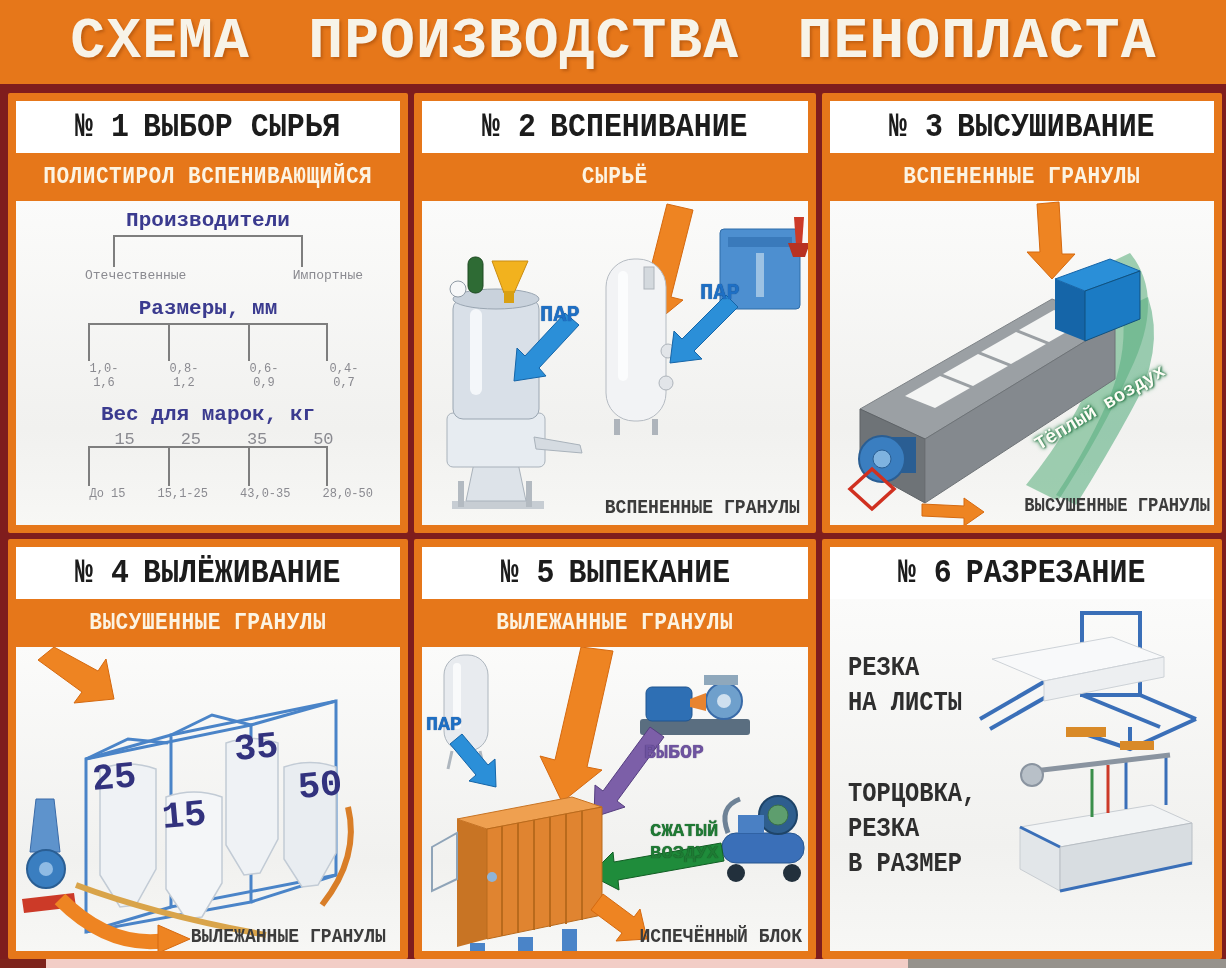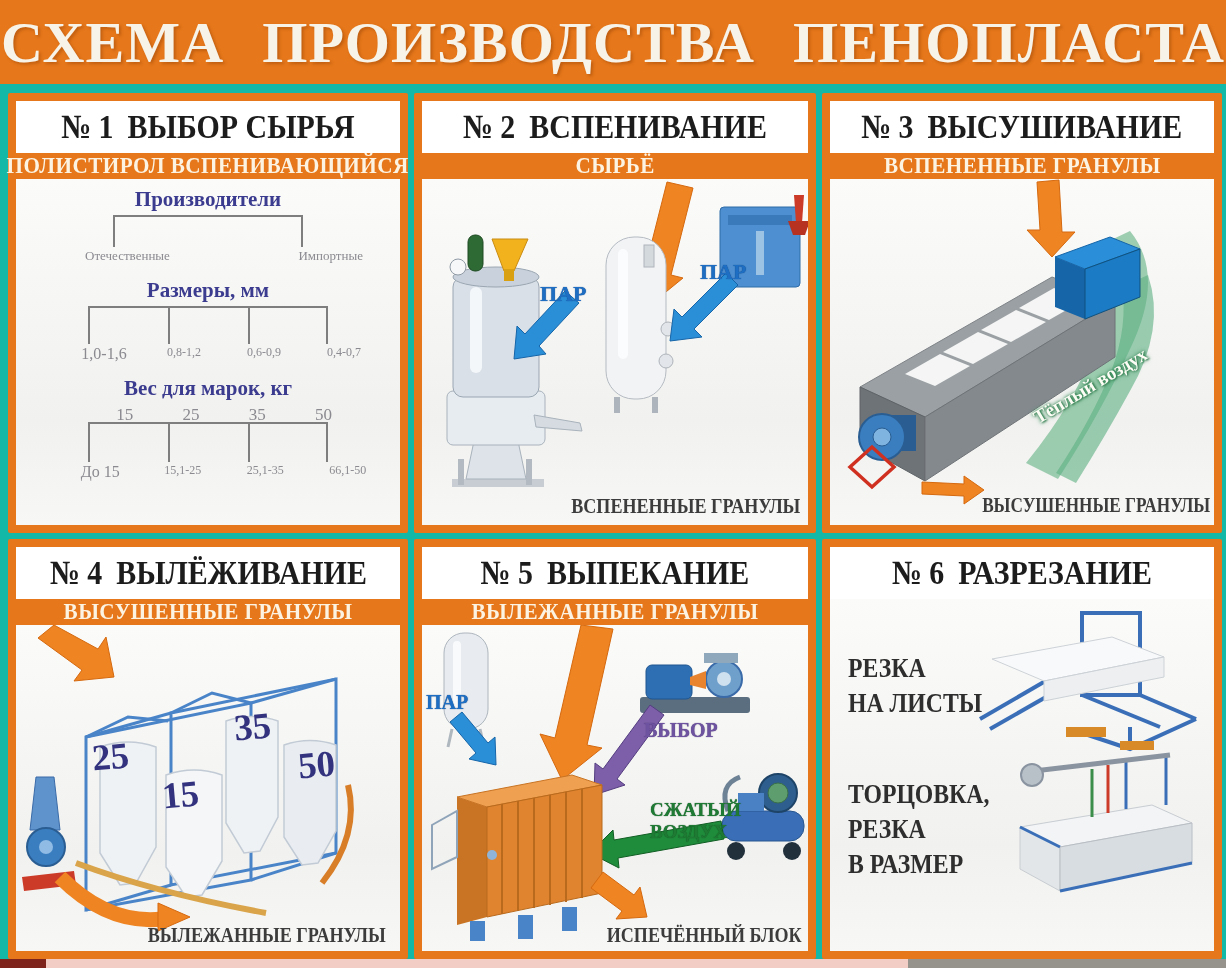--- a/index.html
+++ b/index.html
@@ -1,31 +1,31 @@
 <!DOCTYPE html>
 <html><head>
 <meta charset="utf-8">
 <style>
   html,body{margin:0;padding:0;background:#ffffff;}
-  .stage{position:relative;width:1226px;height:968px;background:#14b8a6;overflow:hidden;
-         font-family:Liberation Serif, serif;}
+  .stage{position:relative;width:1226px;height:968px;background:#7f1d1d;overflow:hidden;
+         font-family:Liberation Mono, monospace;}
   
   .titlebar{position:absolute;left:0;top:0;width:1226px;height:84px;background:#E6771A;
             display:flex;align-items:center;justify-content:center;}
   .titlebar .t{color:#F7F3E8;font-weight:bold;font-size:57px;letter-spacing:1px;word-spacing:22px;
                transform:scaleX(1.02);white-space:nowrap;text-shadow:2px 2px 3px rgba(120,50,0,.35);}
   
   .panels{position:absolute;left:8px;top:93px;display:grid;
           grid-template-columns:400px 402px 400px;grid-template-rows:440px 420px;gap:6px;}
   .panel{border:8px solid #E6771A;background:#ffffff;border-radius:2px;
          display:flex;flex-direction:column;box-sizing:border-box;}
   .phead{height:52px;display:flex;align-items:center;justify-content:center;gap:16px;
          color:#1C1C1C;font-weight:bold;font-size:34px;white-space:nowrap;}
   .phead .inner{display:flex;gap:16px;transform:scaleX(.88);}
-  .psub{height:26px;background:#E6771A;color:#FCF3E2;display:flex;align-items:center;justify-content:center;
+  .psub{height:48px;background:#E6771A;color:#FCF3E2;display:flex;align-items:center;justify-content:center;
         font-weight:bold;font-size:23px;letter-spacing:.5px;white-space:nowrap;}
   .psub .inner{transform:scaleX(.92);}
   .pbody{flex:1;position:relative;overflow:hidden;
          background:linear-gradient(180deg,#FBFBFA 0%,#F1F1EF 70%,#F7F7F5 100%);}
   .pbody svg{position:absolute;left:0;top:0;}
   
   .out-label{position:absolute;color:#3C3C3C;font-weight:bold;font-size:21px;white-space:nowrap;
              transform:scaleX(.86);transform-origin:right center;letter-spacing:0;}
   .steam-label{position:absolute;color:#1E6FC4;font-weight:bold;font-size:22px;
                text-shadow:0 0 1px #0B3E7A;white-space:nowrap;}
@@ -83,43 +83,43 @@
             <span class="tr-small">Импортные</span>
           </div>
           <div class="tr-h" style="margin-top:14px;">Размеры, мм</div>
           <div class="bracket" style="width:240px;height:36px;margin-top:3px;">
             <i style="left:0;height:36px;"></i>
               <i style="left:33.3%;height:36px;"></i>
             <i style="left:66.6%;height:36px;"></i>
               <i style="right:0;height:36px;"></i>
           </div>
           <div class="row" style="width:320px;margin-top:1px;">
-            <span class="tr-small" style="width:25%;font-size:16px;">1,0-1,6</span>
+            <span class="tr-small" style="width:25%;font-size:12px;">1,0-1,6</span>
             <span class="tr-small" style="width:25%;font-size:12px;">0,8-1,2</span>
             <span class="tr-small" style="width:25%;font-size:12px;">0,6-0,9</span>
             <span class="tr-small" style="width:25%;font-size:12px;">0,4-0,7</span>
           </div>
           <div class="tr-h" style="margin-top:13px;">Вес  для  марок, кг</div>
           <div class="row" style="width:265px;margin-top:4px;margin-bottom:-3px;">
             <span class="tr-small" style="width:25%;font-size:17px;">15</span>
             <span class="tr-small" style="width:25%;font-size:17px;">25</span>
             <span class="tr-small" style="width:25%;font-size:17px;">35</span>
             <span class="tr-small" style="width:25%;font-size:17px;">50</span>
           </div>
           <div class="bracket" style="width:240px;height:38px;">
             <i style="left:0;height:38px;"></i>
               <i style="left:33.3%;height:38px;"></i>
             <i style="left:66.6%;height:38px;"></i>
               <i style="right:0;height:38px;"></i>
           </div>
           <div class="row" style="width:330px;margin-top:1px;">
-            <span class="tr-small" style="width:25%;font-size:16px;">До 15</span>
+            <span class="tr-small" style="width:25%;font-size:12px;text-align:right;">До 15</span>
             <span class="tr-small" style="width:25%;font-size:12px;">15,1-25</span>
-            <span class="tr-small" style="width:25%;font-size:12px;">25,1-35</span>
-            <span class="tr-small" style="width:25%;font-size:12px;">66,1-50</span>
+            <span class="tr-small" style="width:25%;font-size:12px;">43,0-35</span>
+            <span class="tr-small" style="width:25%;font-size:12px;">28,0-50</span>
           </div>
         </div>
       </div>
     </div>
 
     <div class="panel">
       <div class="phead">
         <div class="inner">
           <span>№ 2</span>
           <span>ВСПЕНИВАНИЕ</span>

